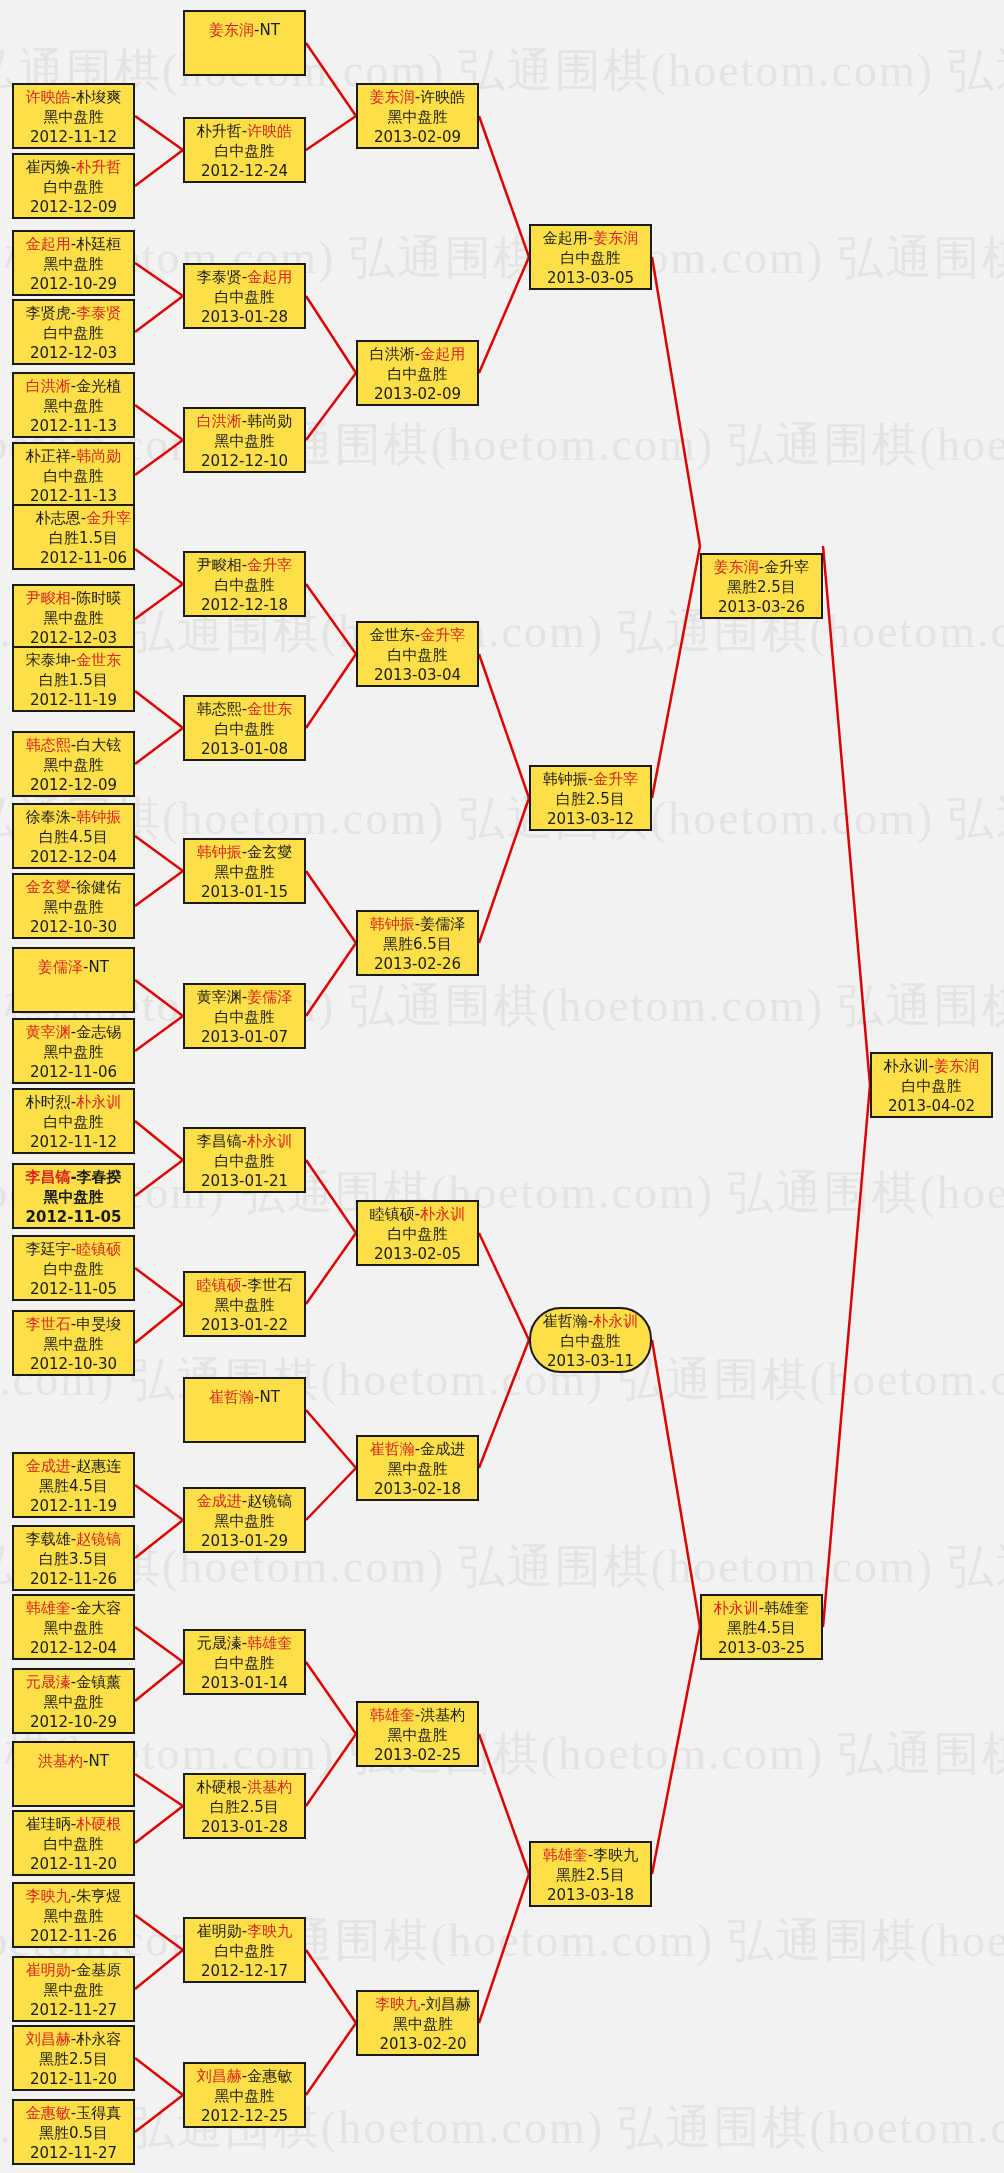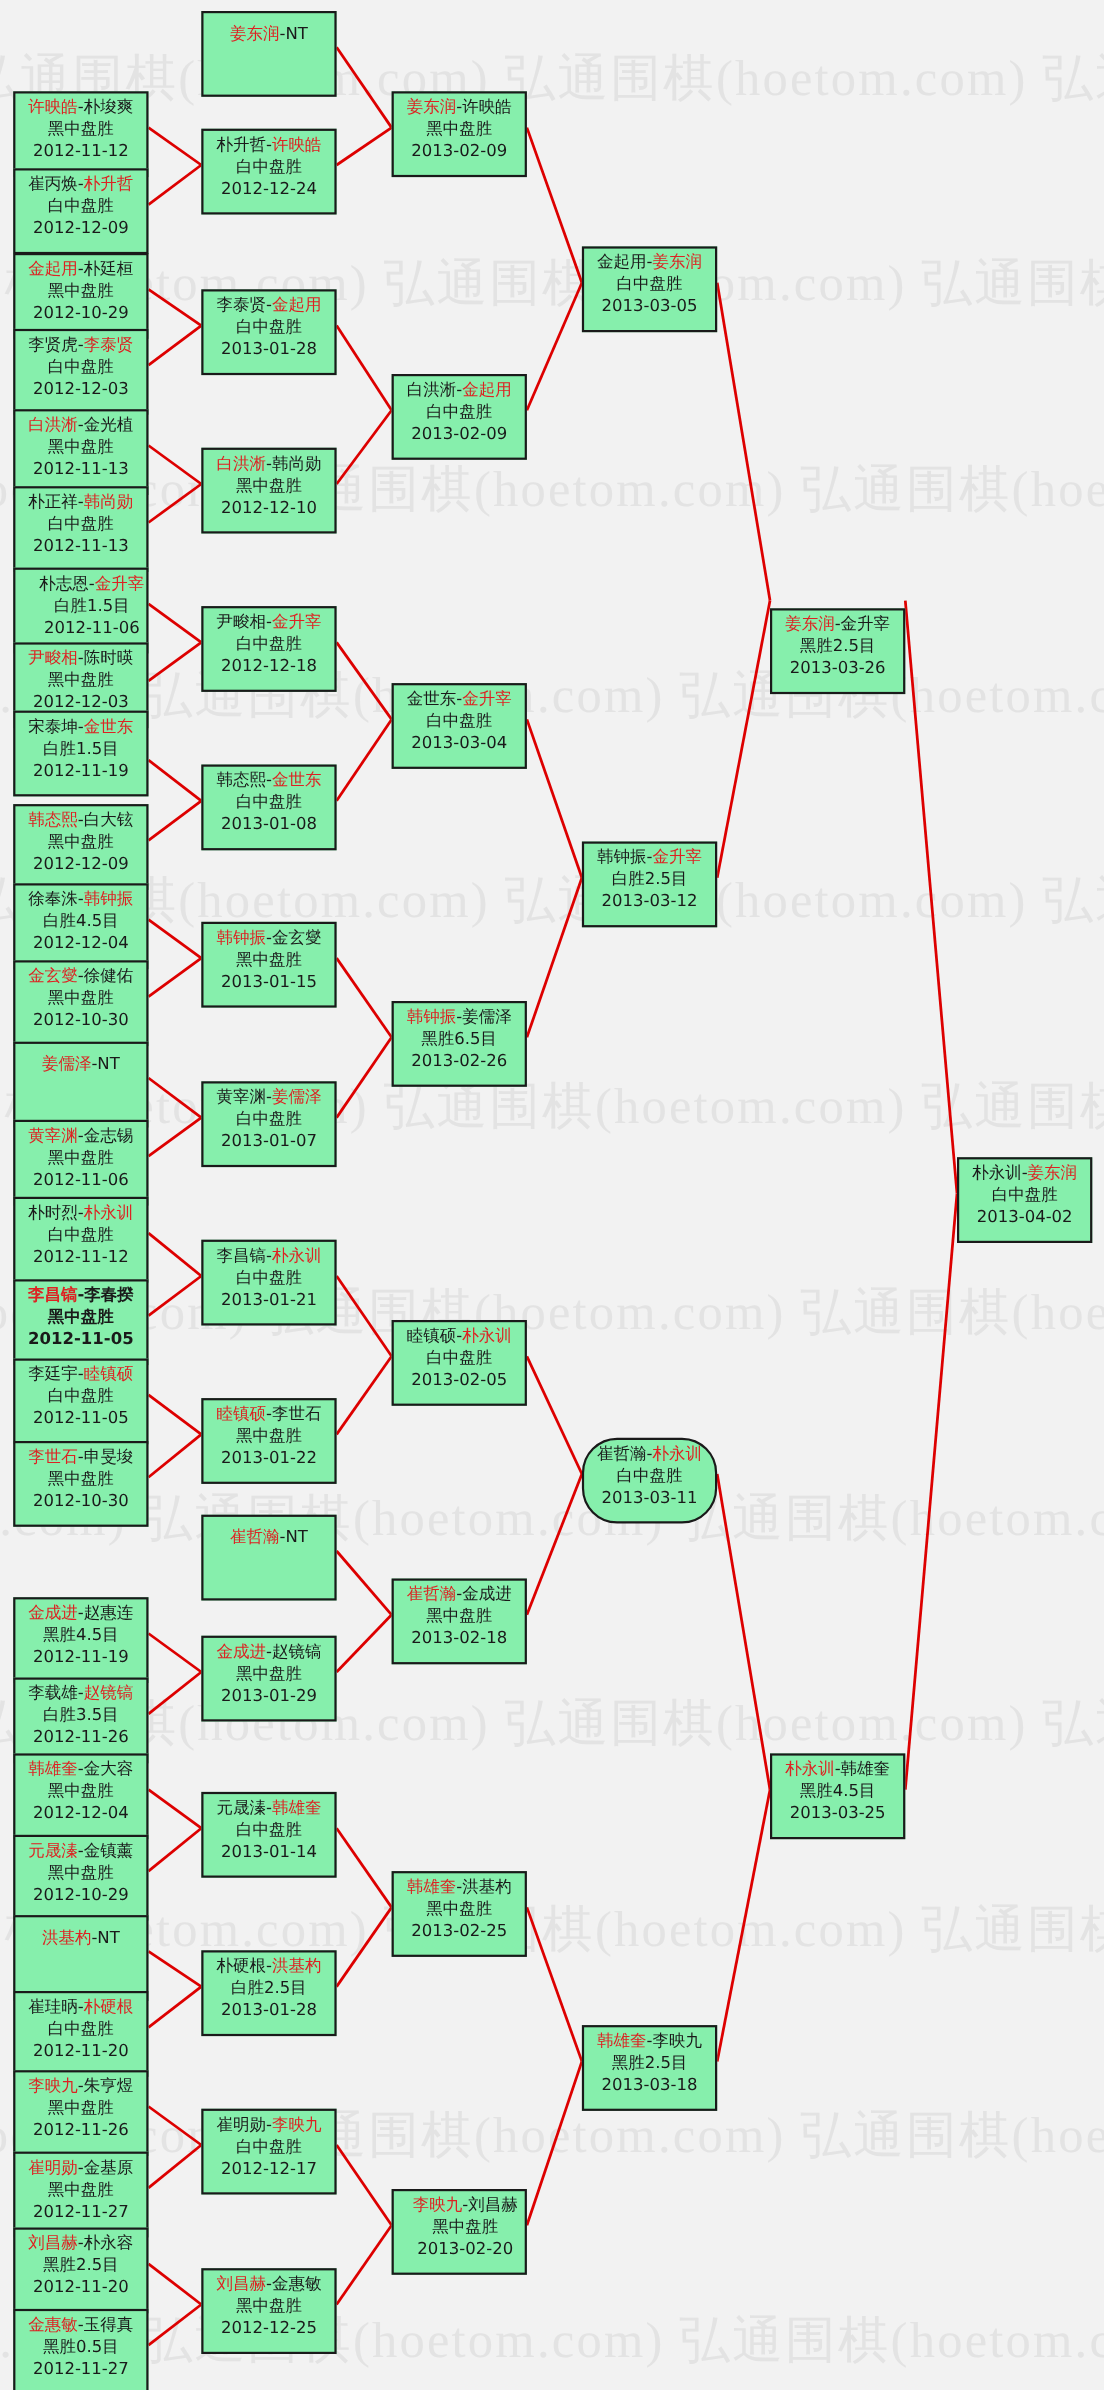--- a/index.html
+++ b/index.html
@@ -1,21 +1,21 @@
 <!DOCTYPE html>
 <html><head>
 <meta charset="utf-8">
 <style>
   html,body{margin:0;padding:0;}
   body{font-family:"DejaVu Sans","Liberation Sans",sans-serif;}
   #stage{position:relative;width:1004px;height:2173px;background:#f2f2f2;overflow:hidden;}
   .wmrow{position:absolute;white-space:nowrap;font-family:"Liberation Serif","DejaVu Serif",serif;
          font-size:46px;color:#e3e3e3;letter-spacing:2px;user-select:none;}
   #lines{position:absolute;left:0;top:0;z-index:2;}
-  .box{position:absolute;box-sizing:border-box;width:123px;height:78px;background:#86efac;
+  .box{position:absolute;box-sizing:border-box;width:123px;height:66px;background:#fde047;
        border:2px solid #1a1a1a;z-index:3;text-align:center;color:#1a1a1a;
        font-size:15px;line-height:20px;padding-top:2px;}
   .box .l1{white-space:nowrap;}
   .box.bye{padding-top:8px;}
   .win{color:#dd2222;}
   .result,.date{display:block;}
 </style>
 </head>
 <body>
 
@@ -118,21 +118,21 @@
       <div class="box" style="left: 12px; top: 372px;">
         <div class="l1"><span class="win">白洪淅</span><span>-</span><span>金光植</span></div>
         <span class="result">黑中盘胜</span>
         <span class="date">2012-11-13</span>
       </div>
       <div class="box" style="left: 12px; top: 442px;">
         <div class="l1"><span>朴正祥</span><span>-</span><span class="win">韩尚勋</span></div>
         <span class="result">白中盘胜</span>
         <span class="date">2012-11-13</span>
       </div>
-      <div class="box" style="left: 12px; top: 516px; padding-left: 20px;">
+      <div class="box" style="left: 12px; top: 504px; padding-left: 20px;">
         <div class="l1"><span>朴志恩</span><span>-</span><span class="win">金升宰</span></div>
         <span class="result">白胜1.5目</span>
         <span class="date">2012-11-06</span>
       </div>
       <div class="box" style="left: 12px; top: 584px;">
         <div class="l1"><span class="win">尹畯相</span><span>-</span><span>陈时暎</span></div>
         <span class="result">黑中盘胜</span>
         <span class="date">2012-12-03</span>
       </div>
       <div class="box" style="left: 12px; top: 646px;">

